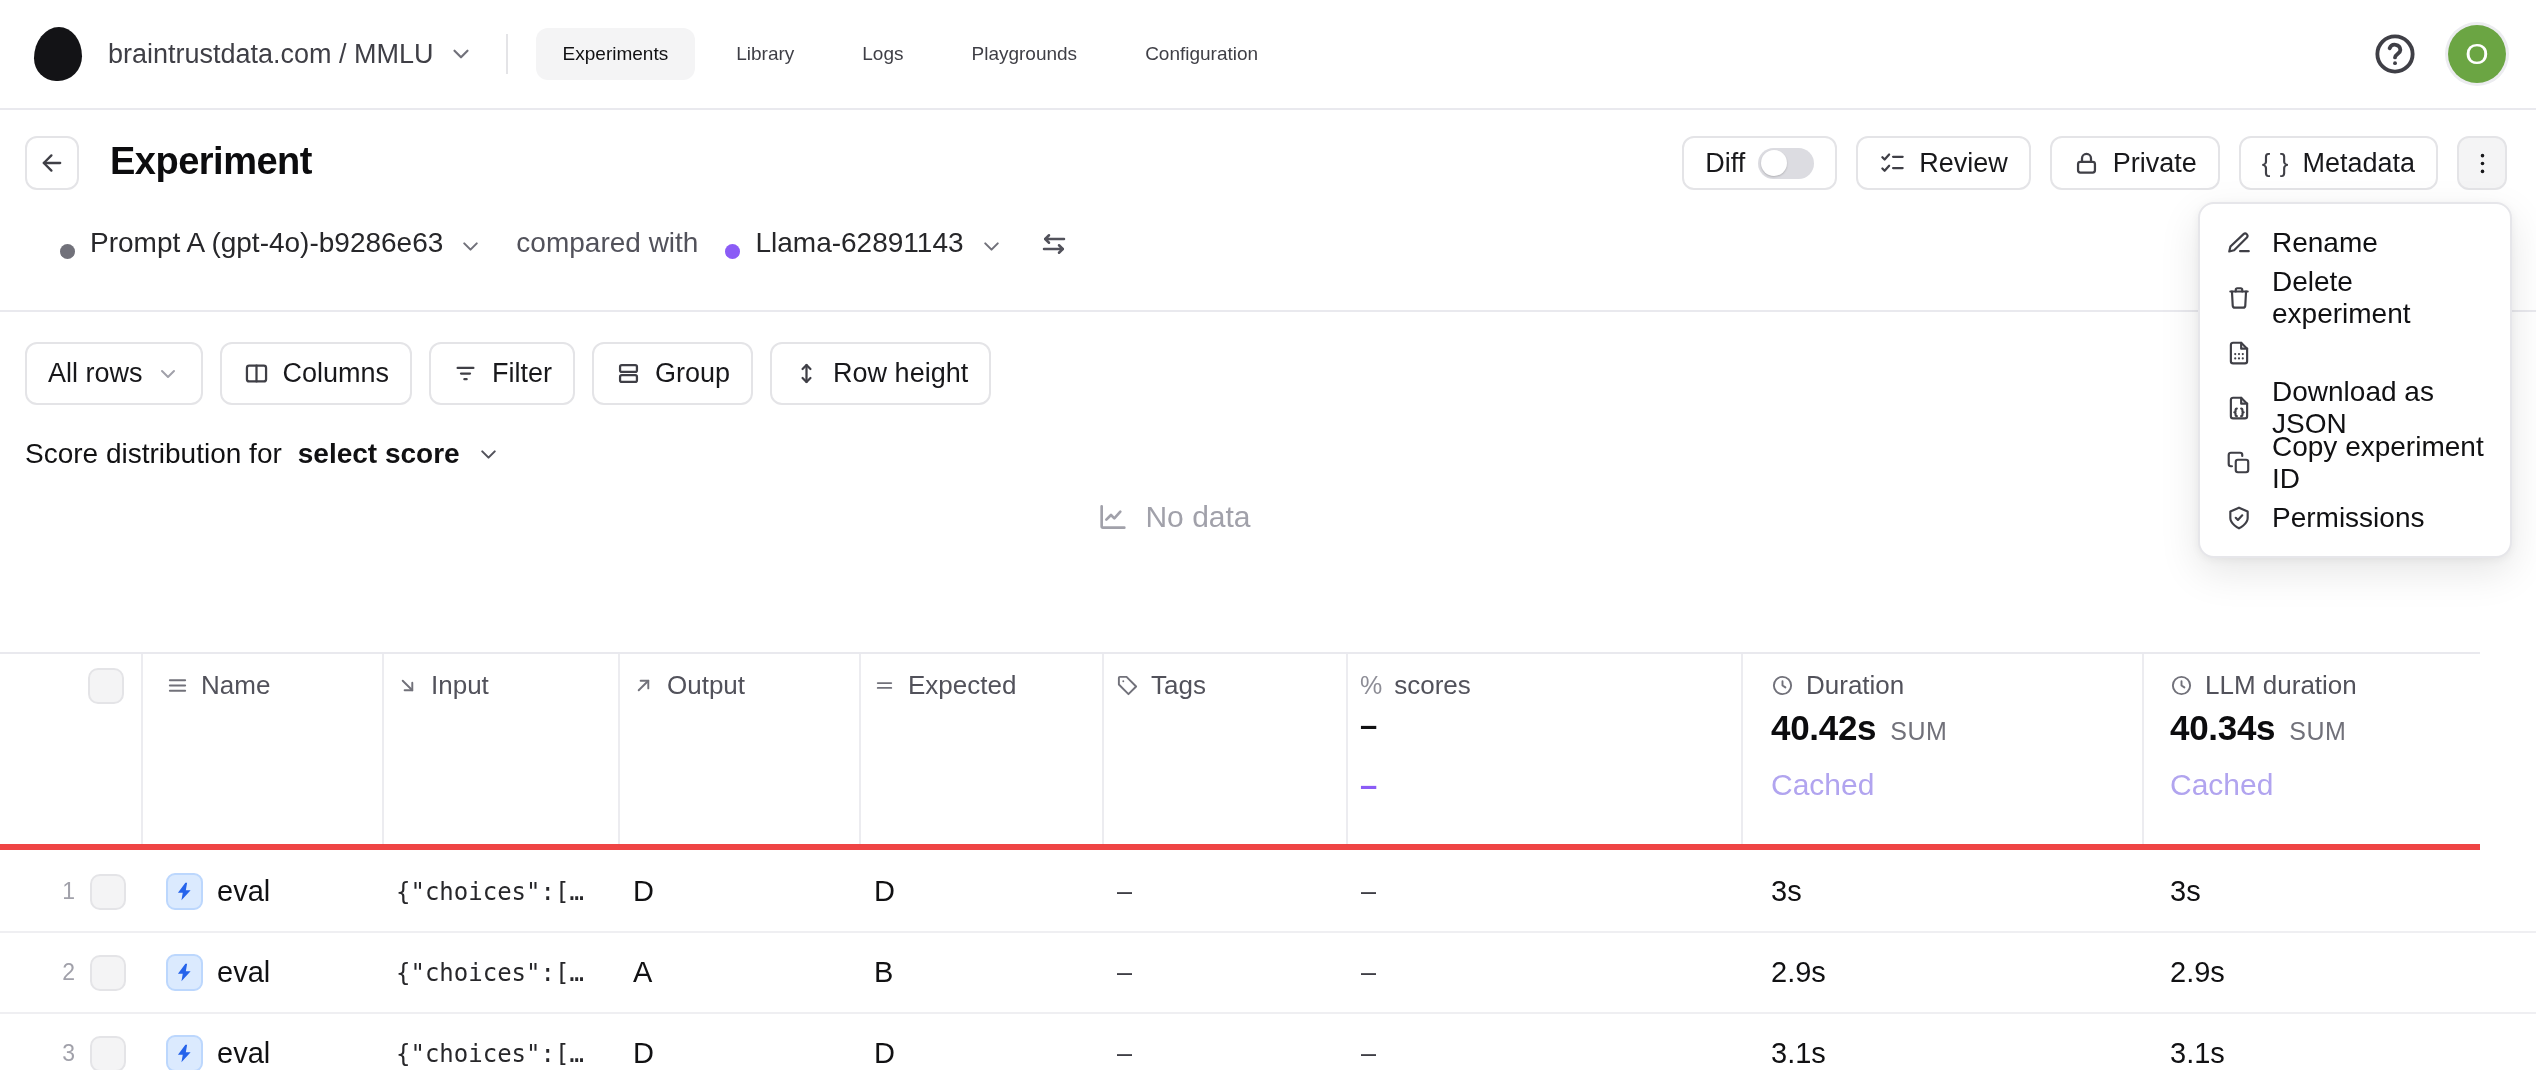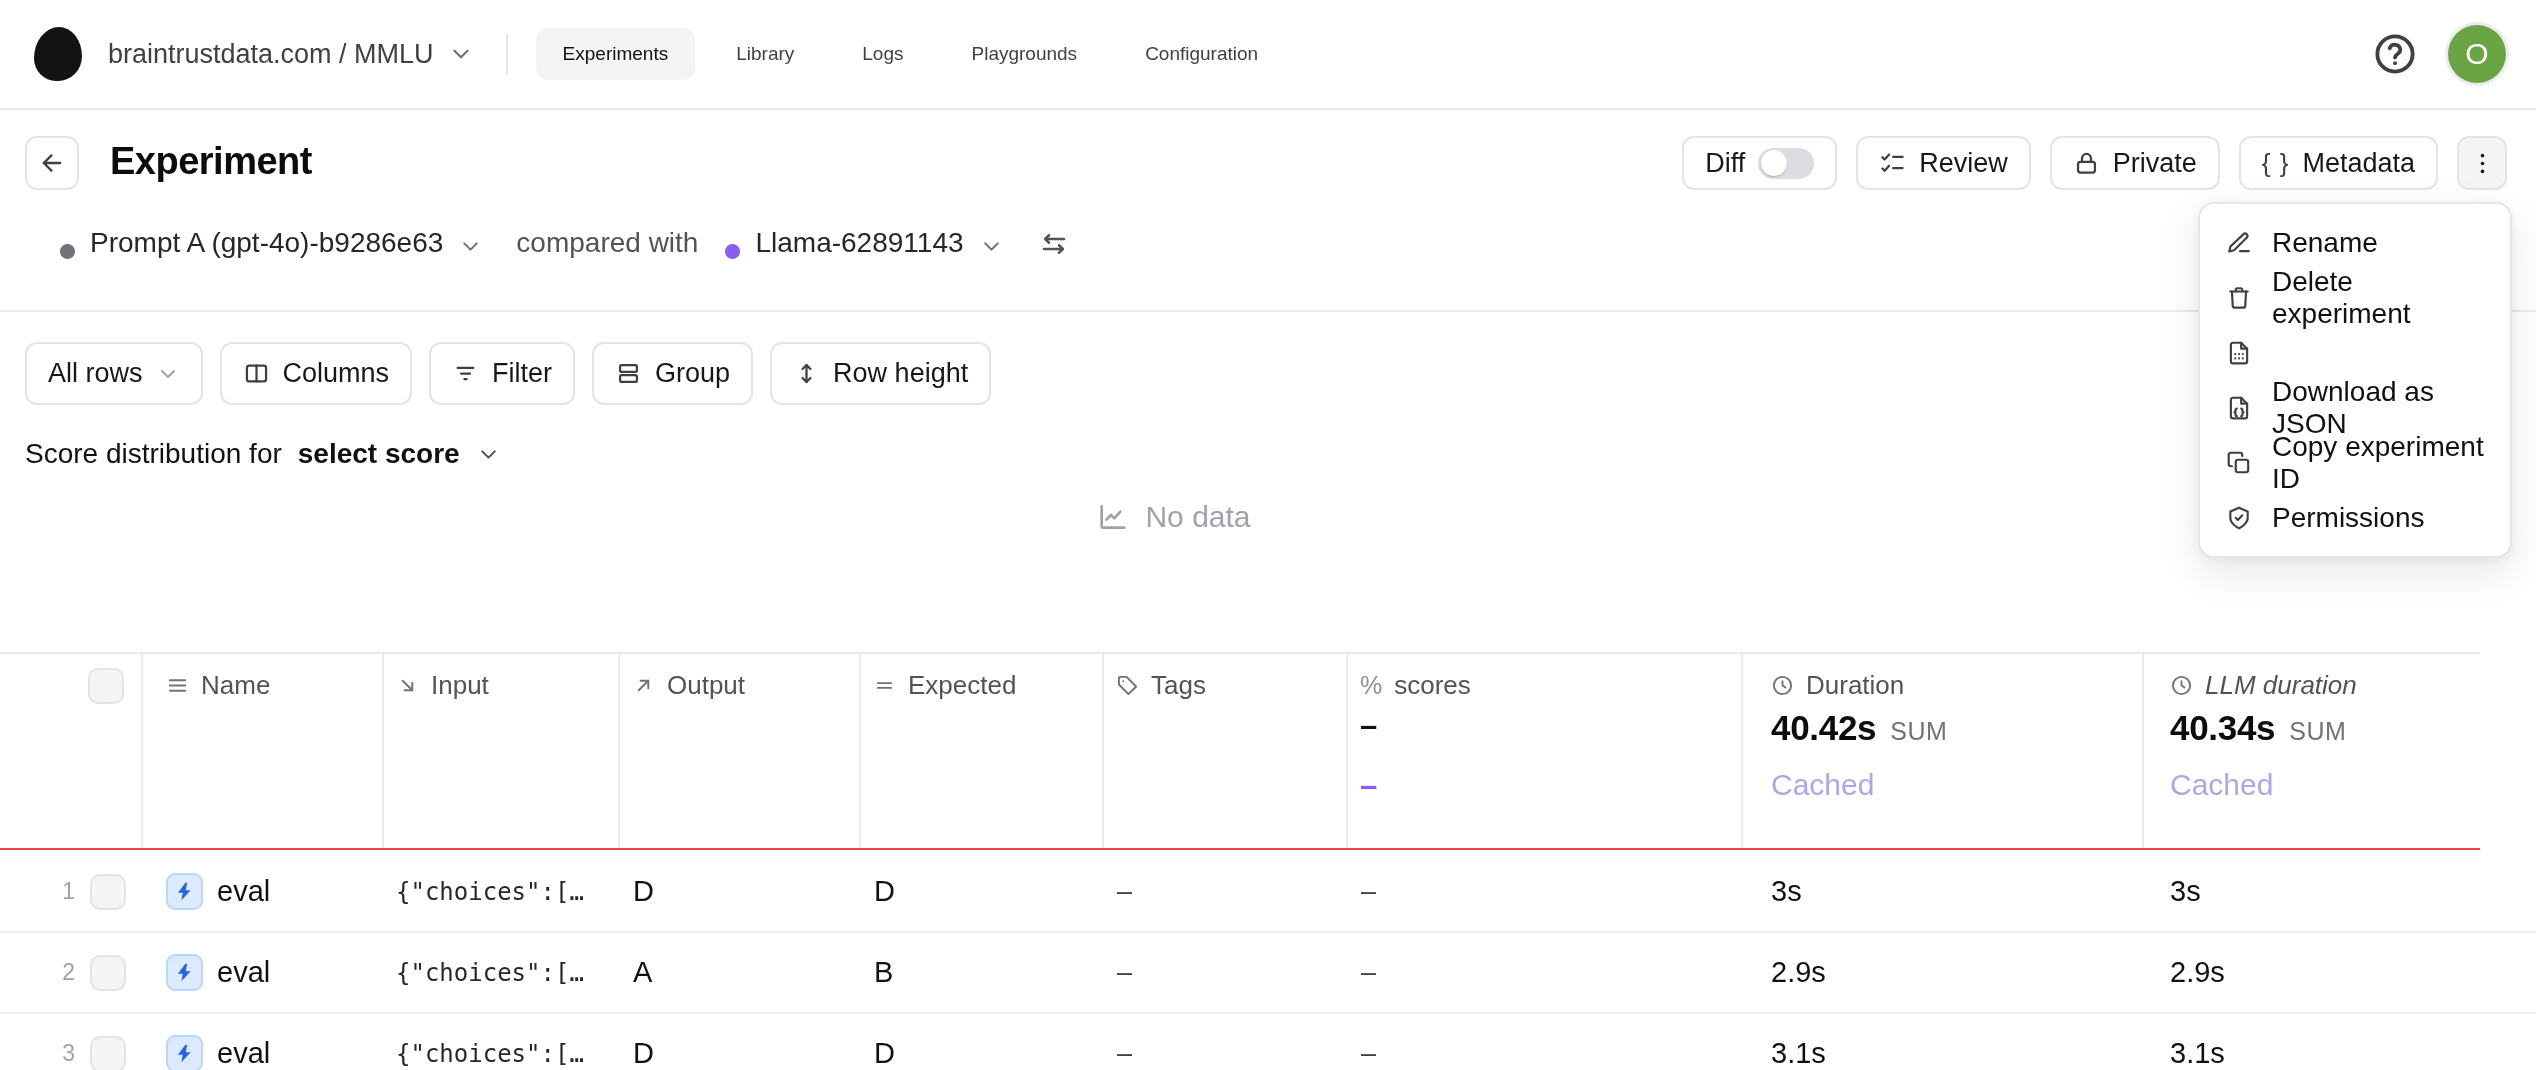--- a/index.html
+++ b/index.html
@@ -69,27 +69,27 @@
 
   
   .score-dist { position:absolute; top:438px; left:25px; display:flex; align-items:center; gap:10px; font-size:28px; color:#111113; }
   .score-dist .sel { font-weight:700; margin-left:6px; cursor:pointer; }
   .score-dist .chev { color:#52525b; margin-left:6px; }
 
   .no-data { position:absolute; top:500px; left:0; width:2348px; display:flex; align-items:center; justify-content:center; gap:16px; color:#a1a1aa; font-size:30px; }
 
   
   .grid { display:grid; grid-template-columns:143px 241px 236px 241px 243px 244px 395px 401px 392px; }
-  .thead { position:absolute; top:652px; left:0; width:2480px; height:198px; border-top:2px solid #e9e9ee; border-bottom:2px solid #ef4444; }
+  .thead { position:absolute; top:652px; left:0; width:2480px; height:198px; border-top:2px solid #e9e9ee; border-bottom:6px solid #ef4444; }
   .th { position:relative; border-right:2px solid #ececf0; }
   .th:last-child { border-right:none; }
   .h-label { position:absolute; top:16px; left:12px; display:flex; align-items:center; gap:12px; font-size:26px; color:#52525b; white-space:nowrap; }
   .th.c-name .h-label { left:23px; }
   .th.c-dur .h-label { left:28px; }
-  .th.c-llm .h-label { left:26px;font-style:italic; }
+  .th.c-llm .h-label { left:26px; }
   .h-ic { color:#71717a; }
   .pct { color:#8d8d96; font-size:25px; }
   .sel-cell { display:flex; align-items:flex-start; justify-content:flex-end; padding:14px 17px 0 0; }
   .checkbox { width:36px; height:36px; border-radius:10px; border:2px solid #e4e4e7; background:#f4f4f5; cursor:pointer; flex:none; }
   .stat1 { position:absolute; top:54px; white-space:nowrap; display:flex; align-items:baseline; }
   .stat2 { position:absolute; top:114px; white-space:nowrap; }
   .c-scores .stat1, .c-scores .stat2 { left:12px; font-size:31px; font-weight:700; }
   .c-scores .stat2 { color:#8b5cf6; }
   .c-dur .stat1, .c-dur .stat2 { left:28px; }
   .c-llm .stat1, .c-llm .stat2 { left:26px; }

